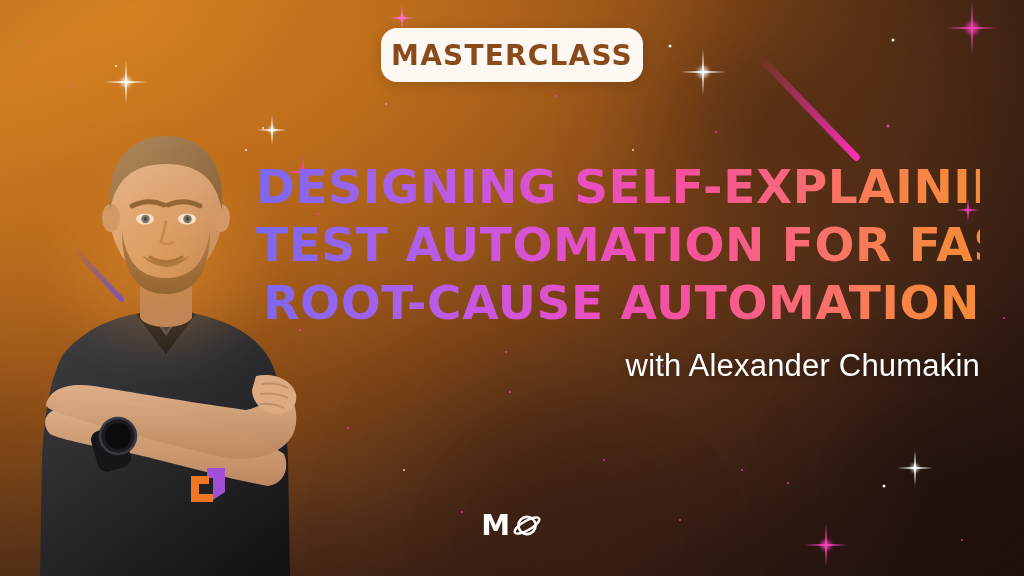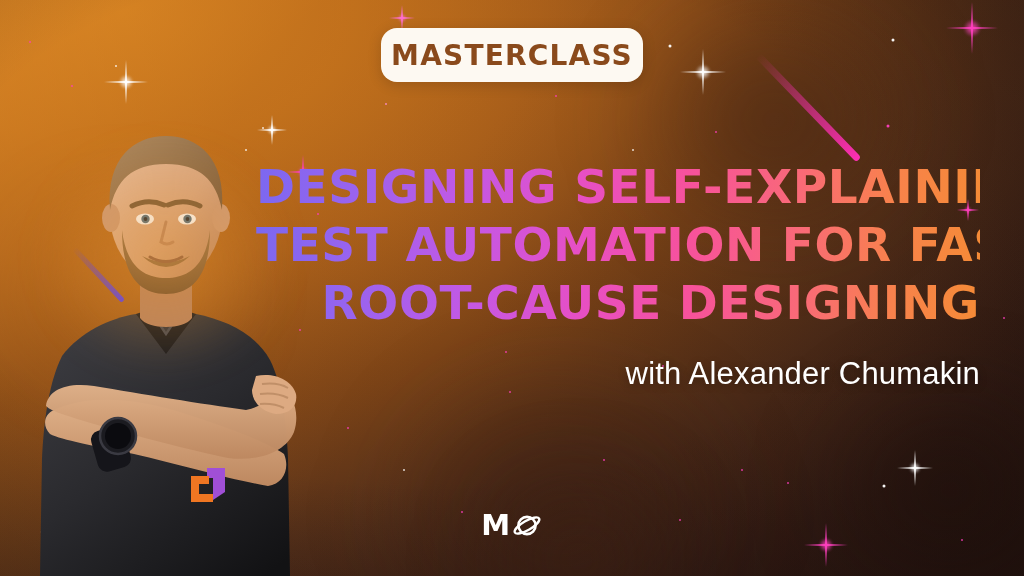--- a/index.html
+++ b/index.html
@@ -101,21 +101,21 @@
     letter-spacing:0.6px;
     white-space:nowrap;
     background-image:linear-gradient(95deg,#7b68f0 0%,#9a63ee 14%,#c558e4 30%,#e74fc4 45%,#f7529b 60%,#f96a77 75%,#f8824b 88%,#f58b36 100%);
     -webkit-background-clip:text;
     background-clip:text;
     color:transparent;
     -webkit-text-fill-color:transparent;
   }
 
   #speaker-line {
-    position:absolute; right:44px; top:356px;
+    position:absolute; right:44px; top:348px;
     font-size:31px;
     font-weight:400;
     color:#ffffff;
     letter-spacing:.2px;
     white-space:nowrap;
     text-shadow:0 2px 8px rgba(0,0,0,.30);
   }
 
   
   #brand-logo {
@@ -347,21 +347,21 @@
     </svg>
   </div>
 
   <div id="masterclass-badge">
     <span class="label">MASTERCLASS</span>
   </div>
 
   <div id="title-block">
     <div class="title-line">DESIGNING SELF-EXPLAINING</div>
     <div class="title-line">TEST AUTOMATION FOR FAST</div>
-    <div class="title-line">ROOT-CAUSE DESIGNING</div>
+    <div class="title-line">ROOT-CAUSE AUTOMATION</div>
   </div>
 
   <div id="speaker-line">with Alexander Chumakin</div>
 
   <div id="brand-logo">
     <span class="txt">M</span>
     <svg class="planet" width="30" height="30" viewBox="0 0 30 30">
       <circle cx="15" cy="15.5" r="8.6" fill="none" stroke="#ffffff" stroke-width="2.6"></circle>
       <ellipse cx="15" cy="15.5" rx="14" ry="4.6" fill="none" stroke="#ffffff" stroke-width="2.4" transform="rotate(-30 15 15.5)"></ellipse>
     </svg>

